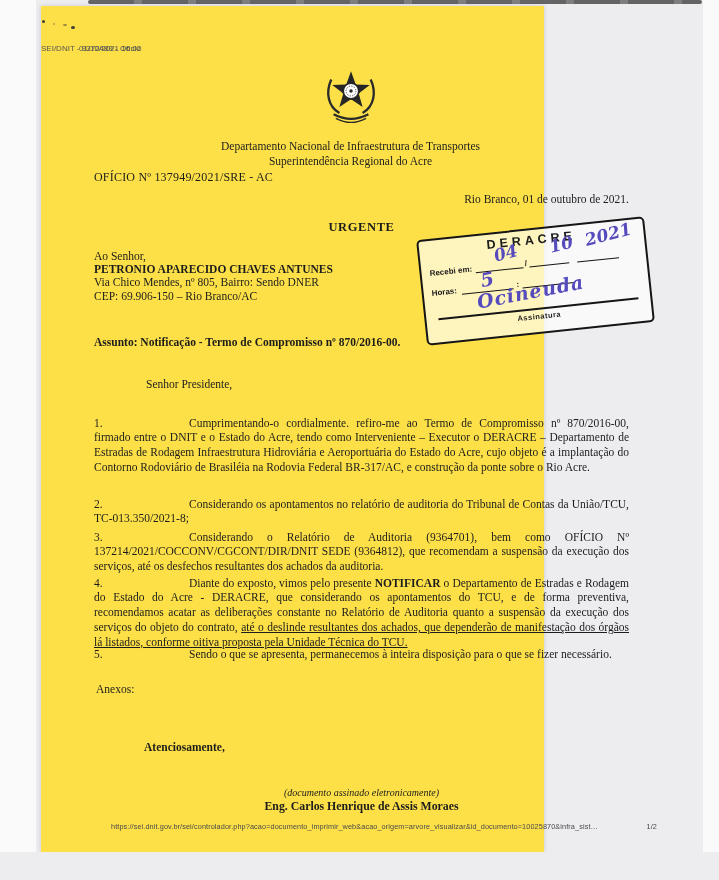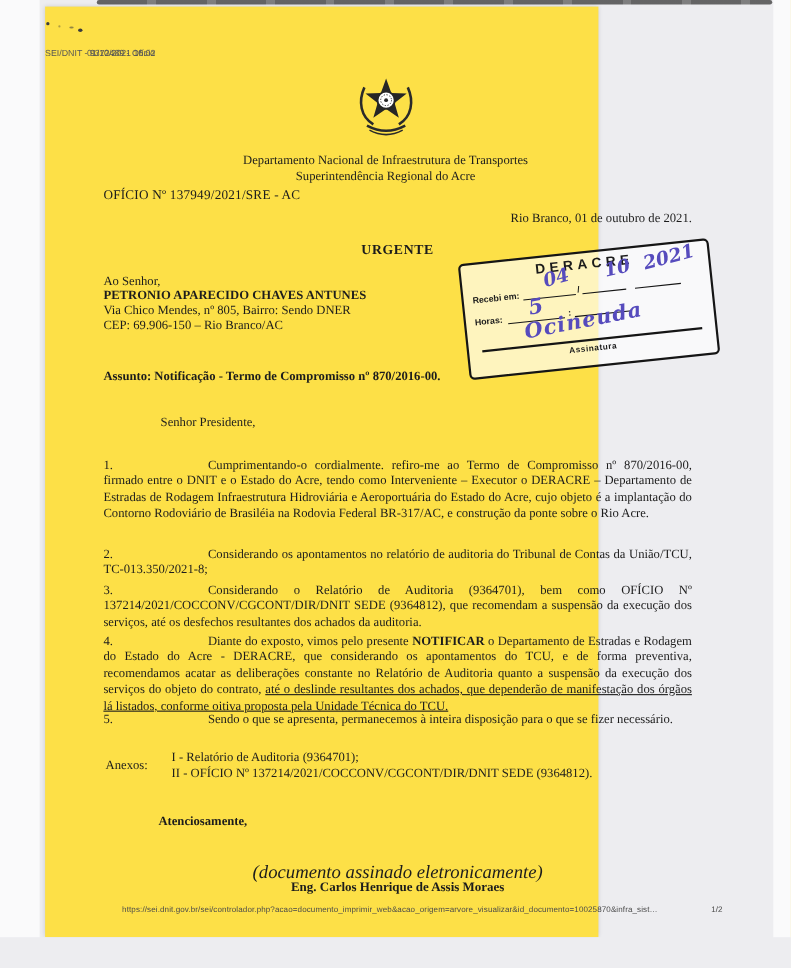--- a/index.html
+++ b/index.html
@@ -40,21 +40,21 @@
   .salutation{top:371px;padding-left:52px;}
   .para{text-align:justify;text-indent:95px;position:absolute;left:53px;width:535px;
     color:#1c1c1c;font-size:11.5px;line-height:14.8px;}
   .para .pnum{position:absolute;left:0;top:0;text-indent:0;}
   .p1{top:398px;} .p2{top:479px;} .p3{top:512px;} .p4{top:558px;} .p5{top:629px;}
   .uline{text-decoration:underline;}
   .annex{top:676px;display:flex;align-items:center;}
   .annex .alabel{width:60px;padding-left:2px;}
   .annex .aitems div{line-height:14.2px;}
   .closing{top:734px;padding-left:50px;font-weight:bold;}
-  .signote{top:780px;text-align:center;font-style:italic;font-size:17px;}
+  .signote{top:780px;text-align:center;font-style:italic;font-size:10px;}
   .signame{top:793px;text-align:center;font-weight:bold;font-size:11.8px;}
 
   
   .stamp{
     position:absolute;left:380px;top:222px;width:225px;height:102px;
     border:2.5px solid #151515;border-radius:5px;background:rgba(255,255,255,.65);
     transform:rotate(-6deg);transform-origin:50% 50%;
     font-family:"Liberation Sans",sans-serif;color:#1b1b1b;
   }
   .stamp .sttitle{text-align:center;margin-top:3px;font-weight:bold;font-size:12.5px;letter-spacing:4px;}
@@ -151,24 +151,20 @@
   <p class="para p2"><span class="pnum">2.</span><span>Considerando os apontamentos no relatório de auditoria do Tribunal de Contas da União/TCU, TC-013.350/2021-8;</span></p>
 
   <p class="para p3"><span class="pnum">3.</span><span>Considerando o Relatório de Auditoria (9364701), bem como OFÍCIO Nº 137214/2021/COCCONV/CGCONT/DIR/DNIT SEDE (9364812), que recomendam a suspensão da execução dos serviços, até os desfechos resultantes dos achados da auditoria.</span></p>
 
   <p class="para p4"><span class="pnum">4.</span><span>Diante do exposto, vimos pelo presente </span><span style="font-weight:bold;">NOTIFICAR</span><span> o Departamento de Estradas e Rodagem do Estado do Acre - DERACRE, que considerando os apontamentos do TCU, e de forma preventiva, recomendamos acatar as deliberações constante no Relatório de Auditoria quanto a suspensão da execução dos serviços do objeto do contrato, </span><span class="uline">até o deslinde resultantes dos achados, que dependerão de manifestação dos órgãos lá listados, conforme oitiva proposta pela Unidade Técnica do TCU.</span></p>
 
   <p class="para p5"><span class="pnum">5.</span><span>Sendo o que se apresenta, permanecemos à inteira disposição para o que se fizer necessário.</span></p>
 
   <div class="tb annex">
     <div class="alabel">Anexos:</div>
-    <div class="aitems">
-      <div>I - Relatório de Auditoria (9364701);</div>
-      <div>II - OFÍCIO Nº 137214/2021/COCCONV/CGCONT/DIR/DNIT SEDE (9364812).</div>
-    </div>
   </div>
 
   <div class="tb closing">Atenciosamente,</div>
   <div class="tb signote">(documento assinado eletronicamente)</div>
   <div class="tb signame">Eng. Carlos Henrique de Assis Moraes</div>
 
   <div class="printline print-footer">
     <span class="url">https://sei.dnit.gov.br/sei/controlador.php?acao=documento_imprimir_web&amp;acao_origem=arvore_visualizar&amp;id_documento=10025870&amp;infra_sist…</span>
     <span>1/2</span>
   </div>

